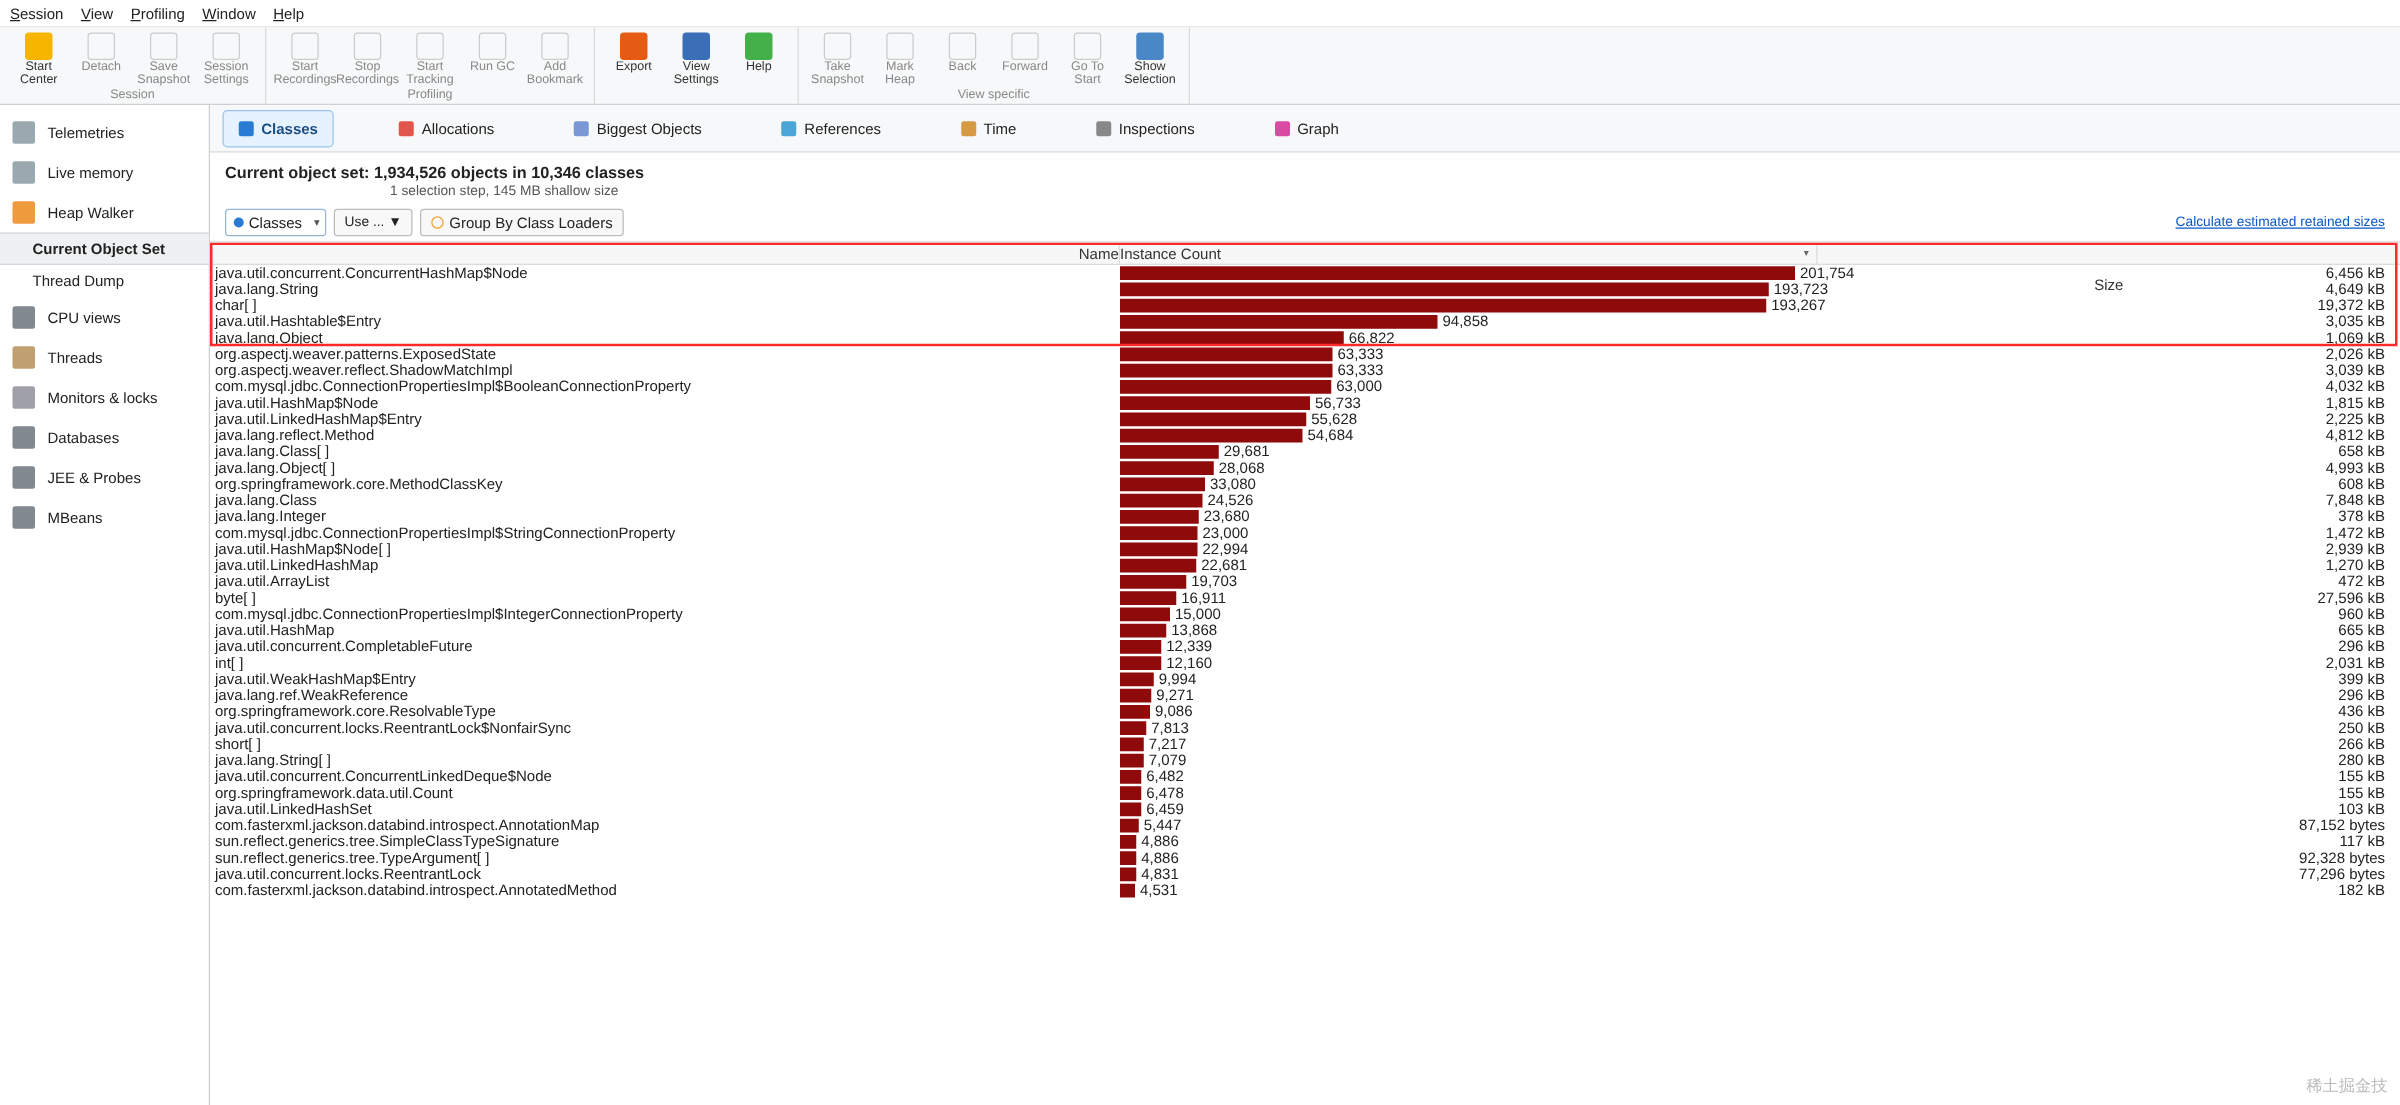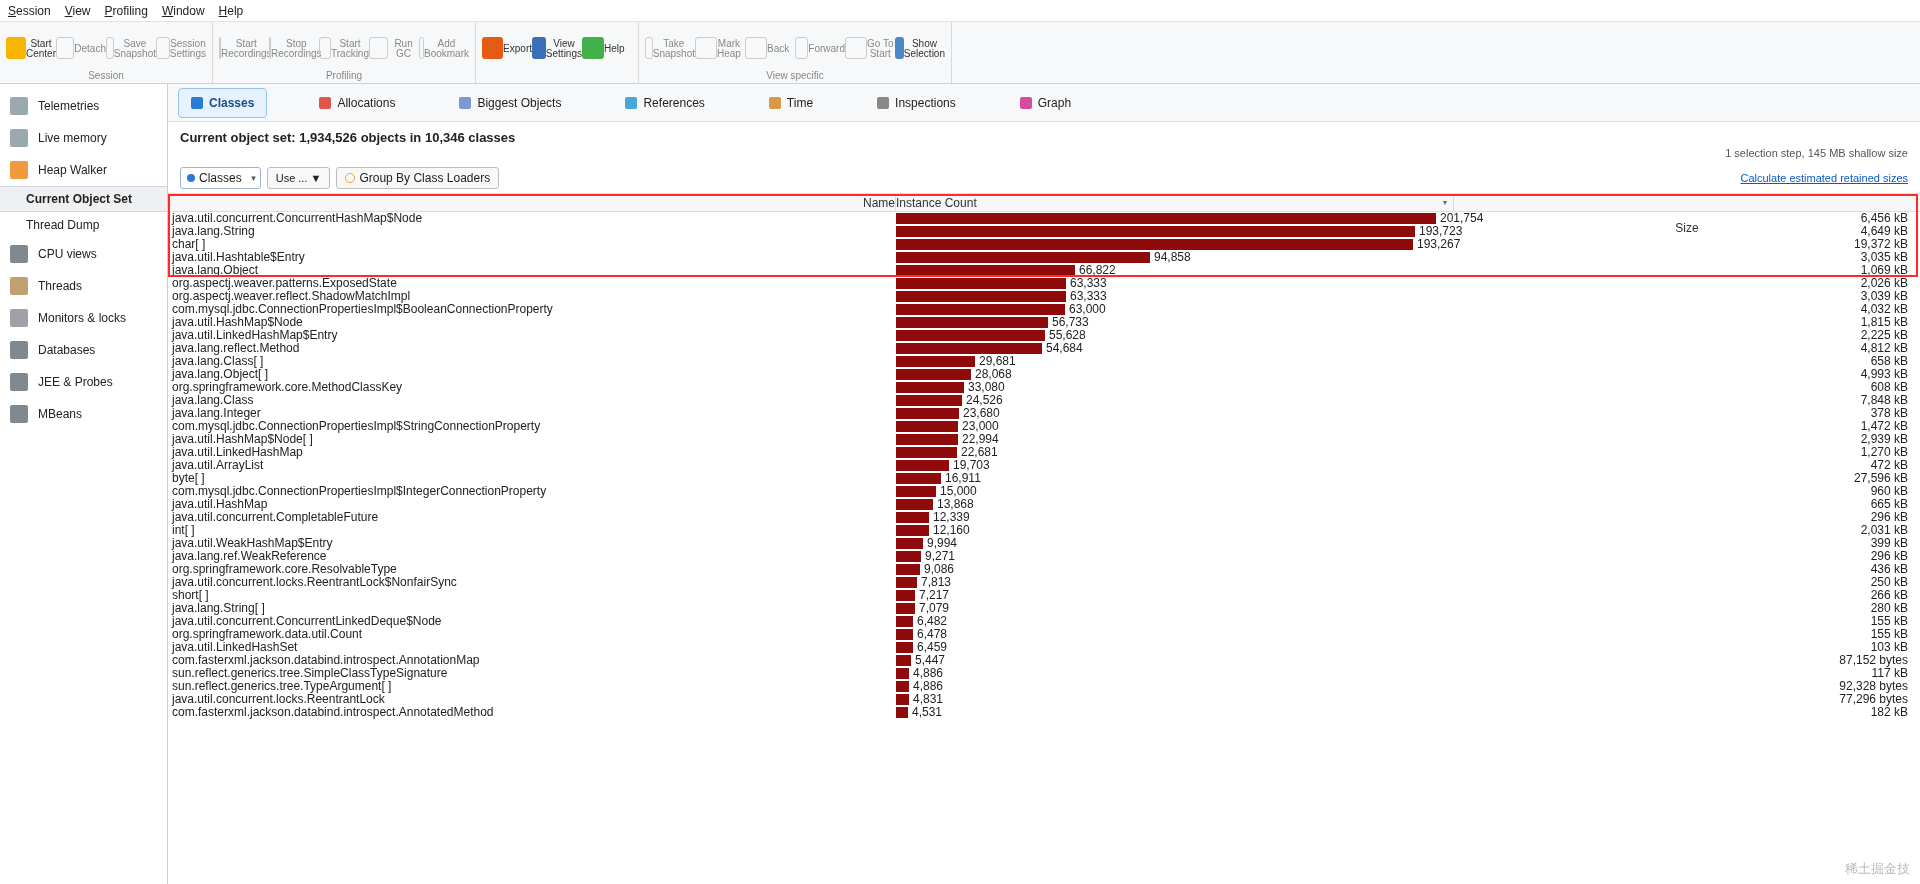--- a/index.html
+++ b/index.html
@@ -8,21 +8,21 @@
 
 .menubar { display: flex; height: 22px; align-items: center; padding: 0 8px; background: #fff; border-bottom: 1px solid #e3e3e3; }
 .menubar span { margin-right: 14px; cursor: default; }
 .menubar span u { text-decoration: underline; }
 
 
 .toolbar { display: flex; height: 62px; background: #f7f8f9; border-bottom: 1px solid #d0d0d0; }
 .tgroup { display: flex; flex-direction: column; border-right: 1px solid #d9d9d9; padding: 0 6px; }
 .tgroup-row { display: flex; flex: 1; align-items: flex-start; padding-top: 2px; }
 .tgroup-label { text-align: center; font-size: 10px; color: #888; height: 14px; line-height: 12px; }
-.tbtn { display: flex; flex-direction: row; align-items: center; justify-content: flex-start; width: 50px; height: 46px; padding-top: 2px; color: #888; cursor: default; }
+.tbtn { display: flex; flex-direction: column; align-items: center; justify-content: flex-start; width: 50px; height: 46px; padding-top: 2px; color: #888; cursor: default; }
 .tbtn.enabled { color: #333; }
 .tbtn .ic { width: 22px; height: 22px; display: flex; align-items: center; justify-content: center; font-size: 18px; }
 .tbtn .lbl { font-size: 10px; line-height: 10px; text-align: center; margin-top: 1px; }
 
 
 .main { display: flex; height: calc(100% - 84px); }
 .sidebar { width: 168px; background: #fff; border-right: 1px solid #d0d0d0; padding-top: 6px; }
 .side-item { display: flex; align-items: center; height: 32px; padding-left: 10px; gap: 10px; cursor: default; }
 .side-item.sel { background: #eef0f2; border-top: 1px solid #d0d7e0; border-bottom: 1px solid #d0d7e0; font-weight: bold; }
 .side-item.sub { padding-left: 26px; height: 26px; }
@@ -32,21 +32,21 @@
 
 
 .tabs { display: flex; height: 38px; align-items: center; border-bottom: 1px solid #dcdcdc; background: #f7f8f9; padding-left: 10px; gap: 40px; }
 .tab { display: flex; align-items: center; gap: 6px; height: 30px; padding: 0 12px; border-radius: 4px; cursor: default; }
 .tab.sel { background: #e6f2ff; border: 1px solid #9cc4ea; color: #1a4e86; font-weight: bold; }
 .tab-ic { width: 12px; height: 12px; border-radius: 2px; }
 
 
 .hdr { padding: 8px 12px 4px 12px; }
 .hdr .t1 { font-weight: bold; font-size: 13px; }
-.hdr .t2 { font-size: 11px; color: #555; margin-left: 132px; margin-top: 2px; text-align: right; }
+.hdr .t2 { font-size: 11px; color: #555; margin-left: 132px; margin-top: 2px; }
 
 
 .ctrls { display: flex; align-items: center; padding: 4px 12px; gap: 6px; }
 .ctrls .combo { display: flex; align-items: center; height: 22px; background: #fff; border: 1px solid #9ab5d6; border-radius: 3px; padding: 0 18px 0 6px; position: relative; font-size: 11px; }
 .ctrls .combo::after { content: "▾"; position: absolute; right: 4px; color: #555; font-size: 9px; }
 .ctrls .btn { display: flex; align-items: center; height: 22px; background: #f8f8f8; border: 1px solid #bcbcbc; border-radius: 3px; padding: 0 8px; font-size: 11px; gap: 4px; }
 .ctrls .link { margin-left: auto; color: #0a58ca; text-decoration: underline; font-size: 11px; }
 
 
 .tbl-wrap { flex: 1; overflow: auto; border-top: 1px solid #dcdcdc; position: relative; }

